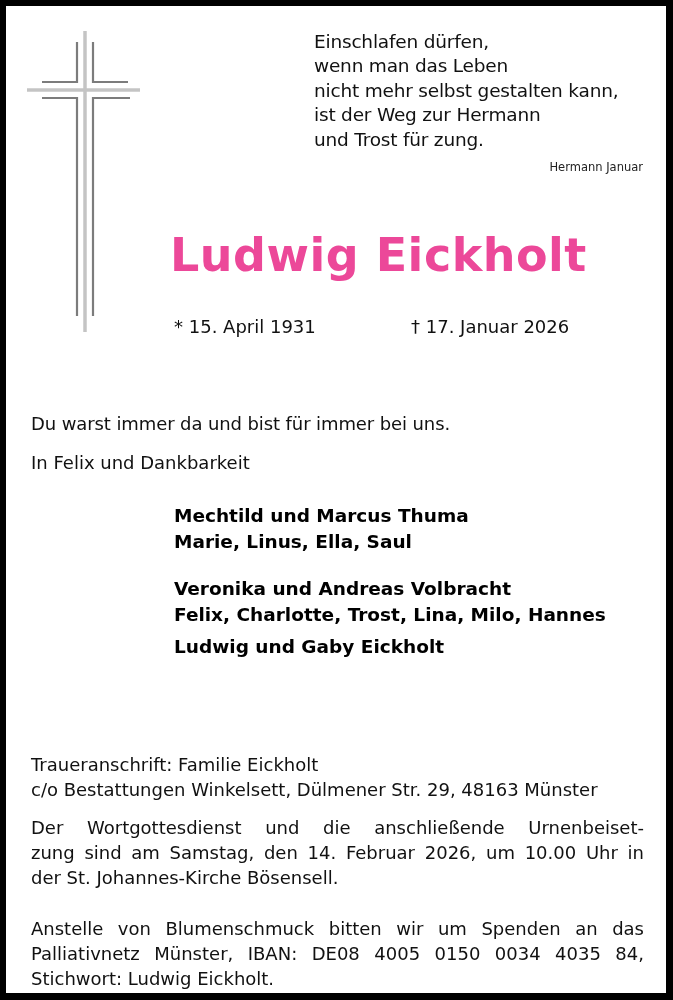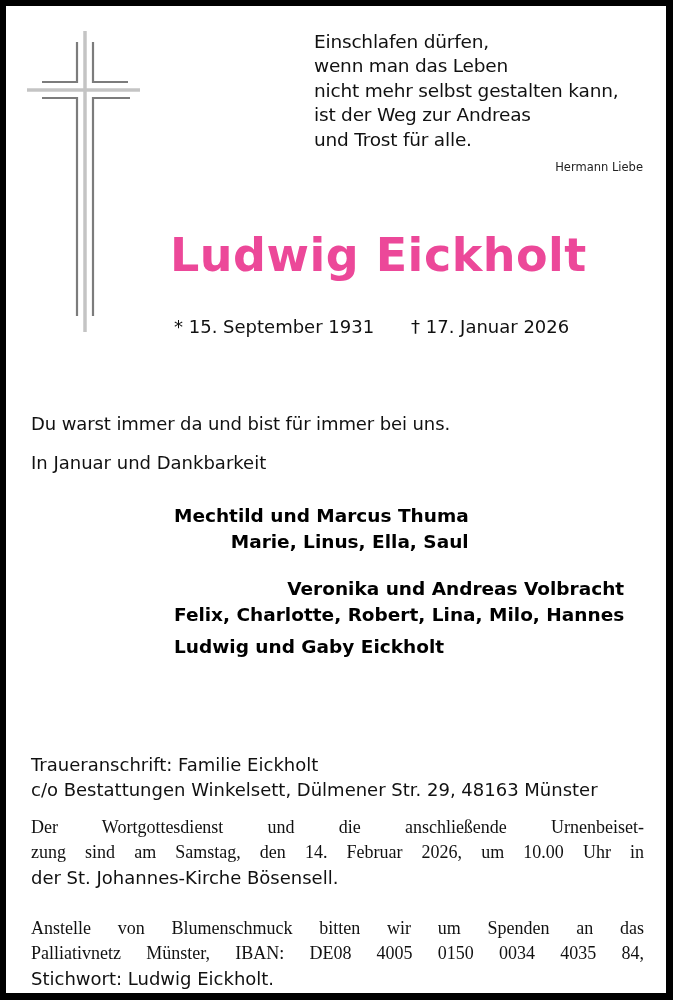--- a/index.html
+++ b/index.html
@@ -12,24 +12,24 @@
   .cross { position: absolute; left: 0; top: 0; width: 160px; height: 340px; }
   .poem { left: 314px; top: 30px; font-size: 18.5px; line-height: 24.4px; letter-spacing: -0.2px; }
   .poem div { height: 24.4px; }
   .author { right: 30px; top: 160px; font-size: 11.5px; color: #222; }
   .name { left: 170px; top: 228px; font-size: 46px; font-weight: bold; letter-spacing: 0.5px; color: #ec4899; }
   .born { left: 174px; top: 316px; font-size: 18px; }
   .died { left: 411px; top: 316px; font-size: 18px; }
   .intro { left: 31px; top: 413px; font-size: 18px; letter-spacing: -0.1px; }
   .thanks { left: 31px; top: 452px; font-size: 18px; }
   .family { left: 174px; font-size: 18.5px; font-weight: bold; line-height: 25.5px; color: #000; }
-  .family div { height: 25.5px; text-align: right; }
+  .family div { height: 25.5px; }
   .block { left: 31px; width: 613px; font-size: 18px; line-height: 25px; white-space: normal; }
   .block div { height: 25px; }
-  .just { text-align: justify; text-align-last: justify; font-family: Liberation Serif, serif; }
+  .just { text-align: justify; text-align-last: justify; }
   .nojust { text-align: left; text-align-last: left; }
 </style>
 </head>
 <body>
 
 <div class="frame"></div>
 
 <svg class="cross" viewBox="0 0 160 340" width="160" height="340">
 
   <line x1="85" y1="31" x2="85" y2="332" stroke="#c4c4c4" stroke-width="3.5"></line>
@@ -39,39 +39,39 @@
   <polyline points="93,42 93,82 128,82" fill="none" stroke="#7c7c7c" stroke-width="2.2"></polyline>
 
   <polyline points="42,98 77,98 77,316" fill="none" stroke="#7c7c7c" stroke-width="2.2"></polyline>
   <polyline points="130,98 93,98 93,316" fill="none" stroke="#7c7c7c" stroke-width="2.2"></polyline>
 </svg>
 
 <div class="abs poem">
   <div>Einschlafen dürfen,</div>
   <div>wenn man das Leben</div>
   <div>nicht mehr selbst gestalten kann,</div>
-  <div>ist der Weg zur Andreas</div>
-  <div>und Trost für alle.</div>
+  <div>ist der Weg zur Hermann</div>
+  <div>und Trost für zung.</div>
 </div>
-<div class="abs author">Hermann Liebe</div>
+<div class="abs author">Hermann Januar</div>
 
 <div class="abs name">Ludwig Eickholt</div>
-<div class="abs born">* 15. September 1931</div>
+<div class="abs born">* 15. April 1931</div>
 <div class="abs died">† 17. Januar 2026</div>
 
 <div class="abs intro">Du warst immer da und bist für immer bei uns.</div>
-<div class="abs thanks">In Januar und Dankbarkeit</div>
+<div class="abs thanks">In Felix und Dankbarkeit</div>
 
 <div class="abs family" style="top:503px;">
   <div>Mechtild und Marcus Thuma</div>
   <div>Marie, Linus, Ella, Saul</div>
 </div>
 <div class="abs family" style="top:576px;">
   <div>Veronika und Andreas Volbracht</div>
-  <div>Felix, Charlotte, Robert, Lina, Milo, Hannes</div>
+  <div>Felix, Charlotte, Trost, Lina, Milo, Hannes</div>
 </div>
 <div class="abs family" style="top:634px;">
   <div>Ludwig und Gaby Eickholt</div>
 </div>
 
 <div class="abs block" style="top:752px;">
   <div>Traueranschrift: Familie Eickholt</div>
   <div>c/o Bestattungen Winkelsett, Dülmener Str. 29, 48163 Münster</div>
 </div>
 

